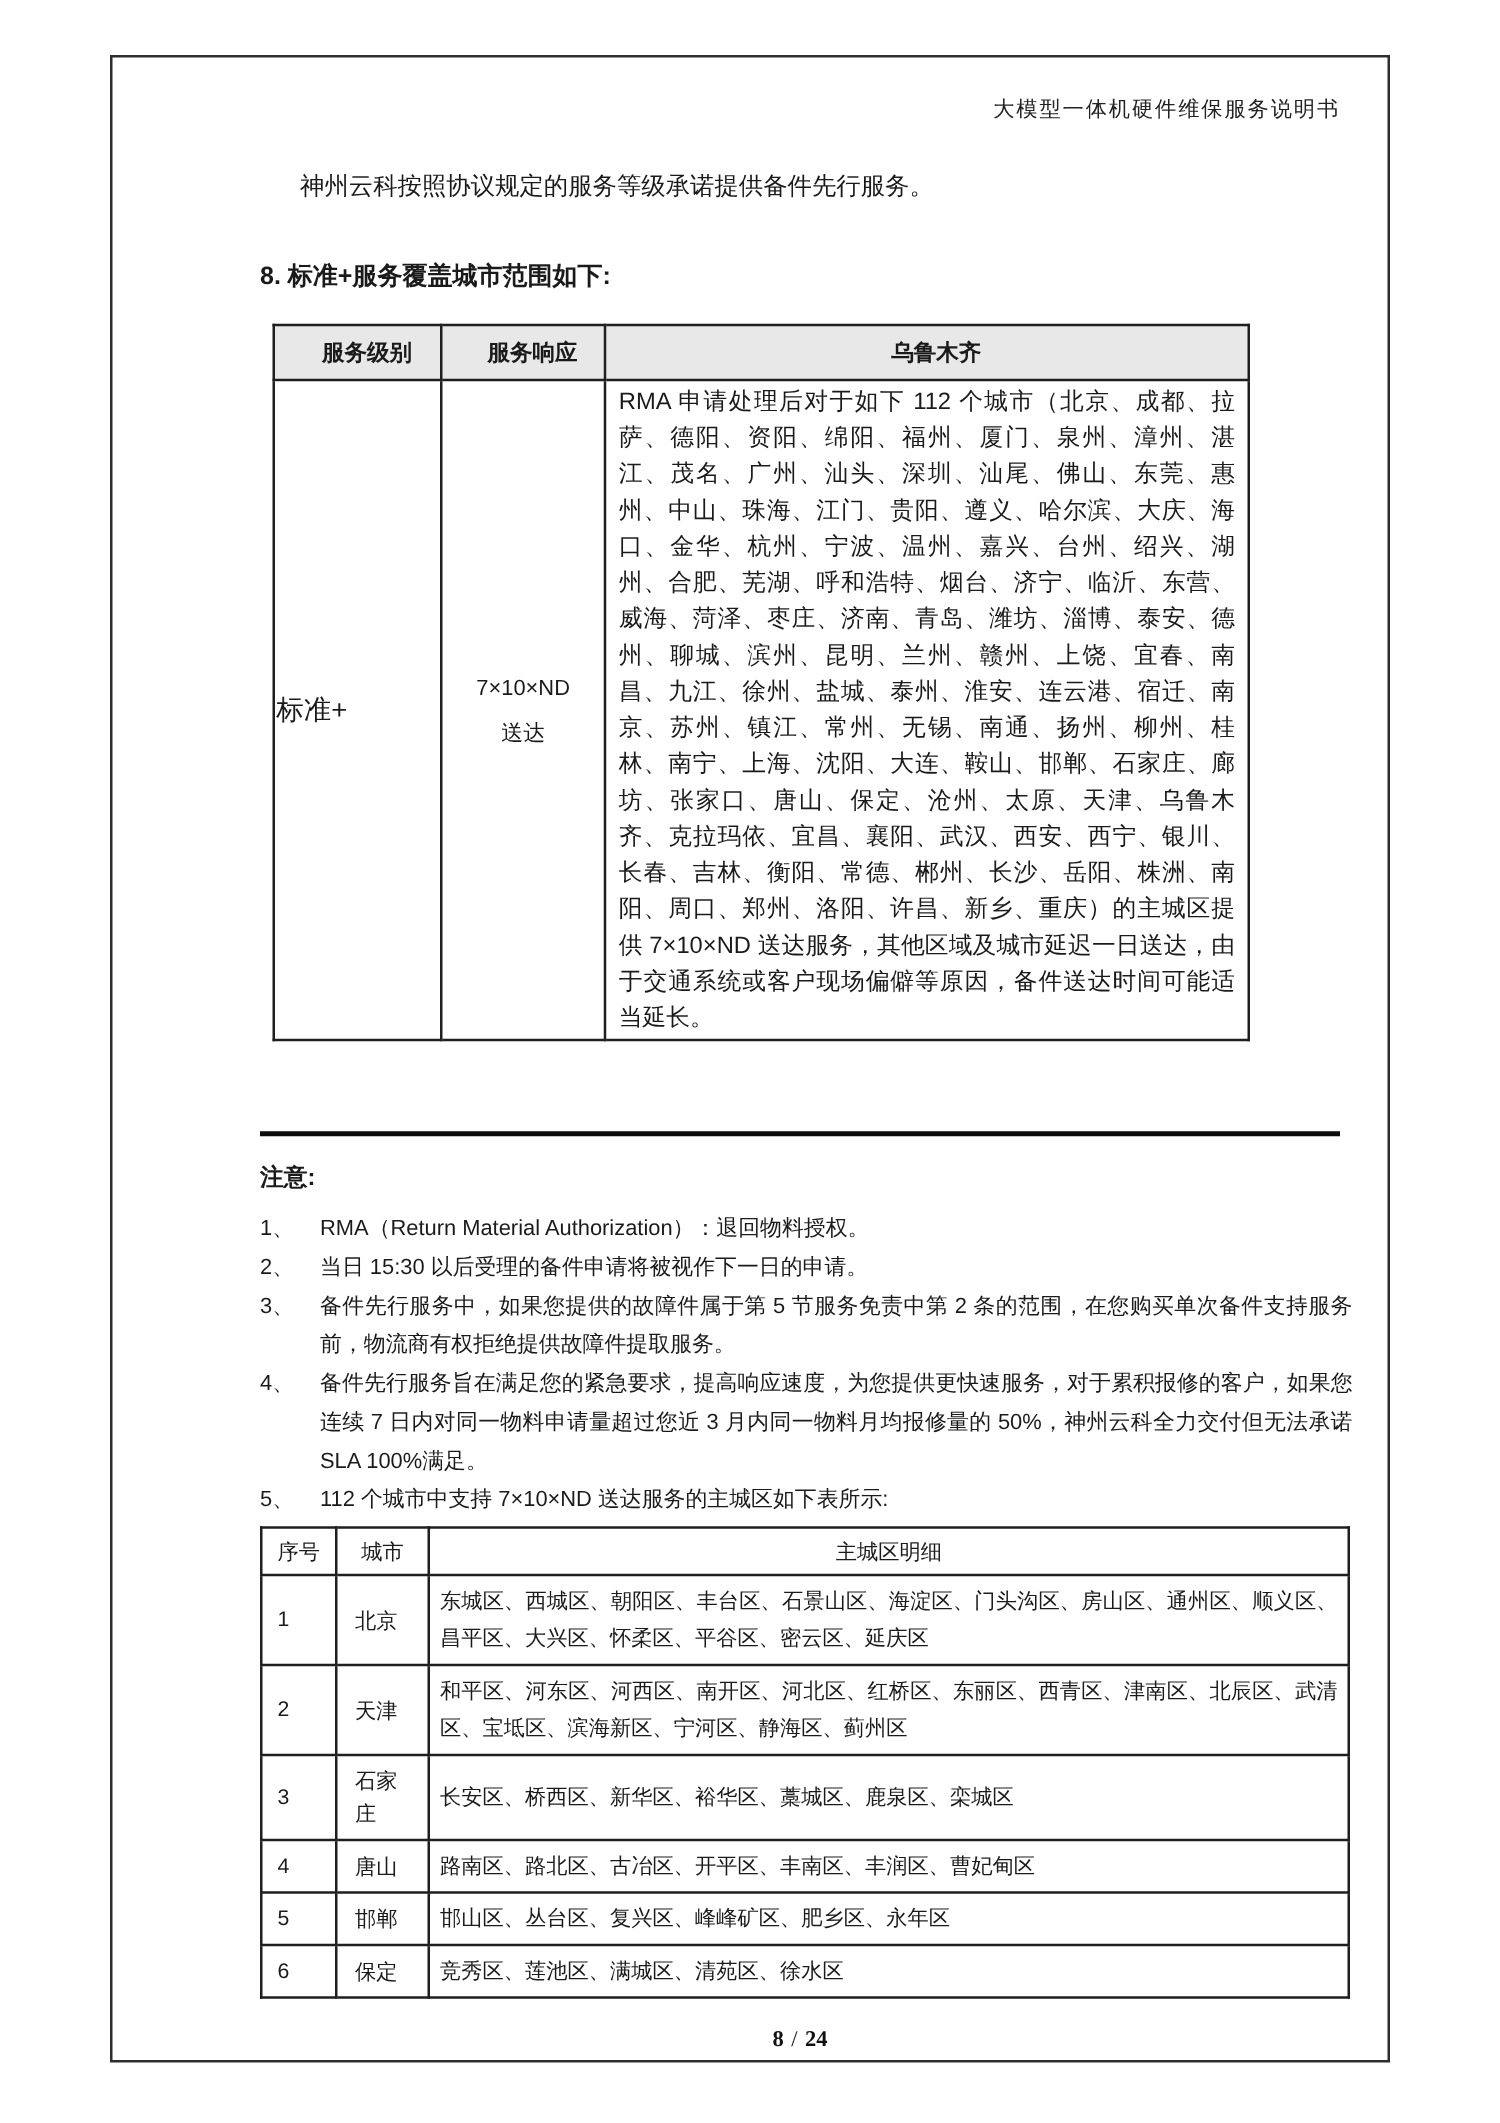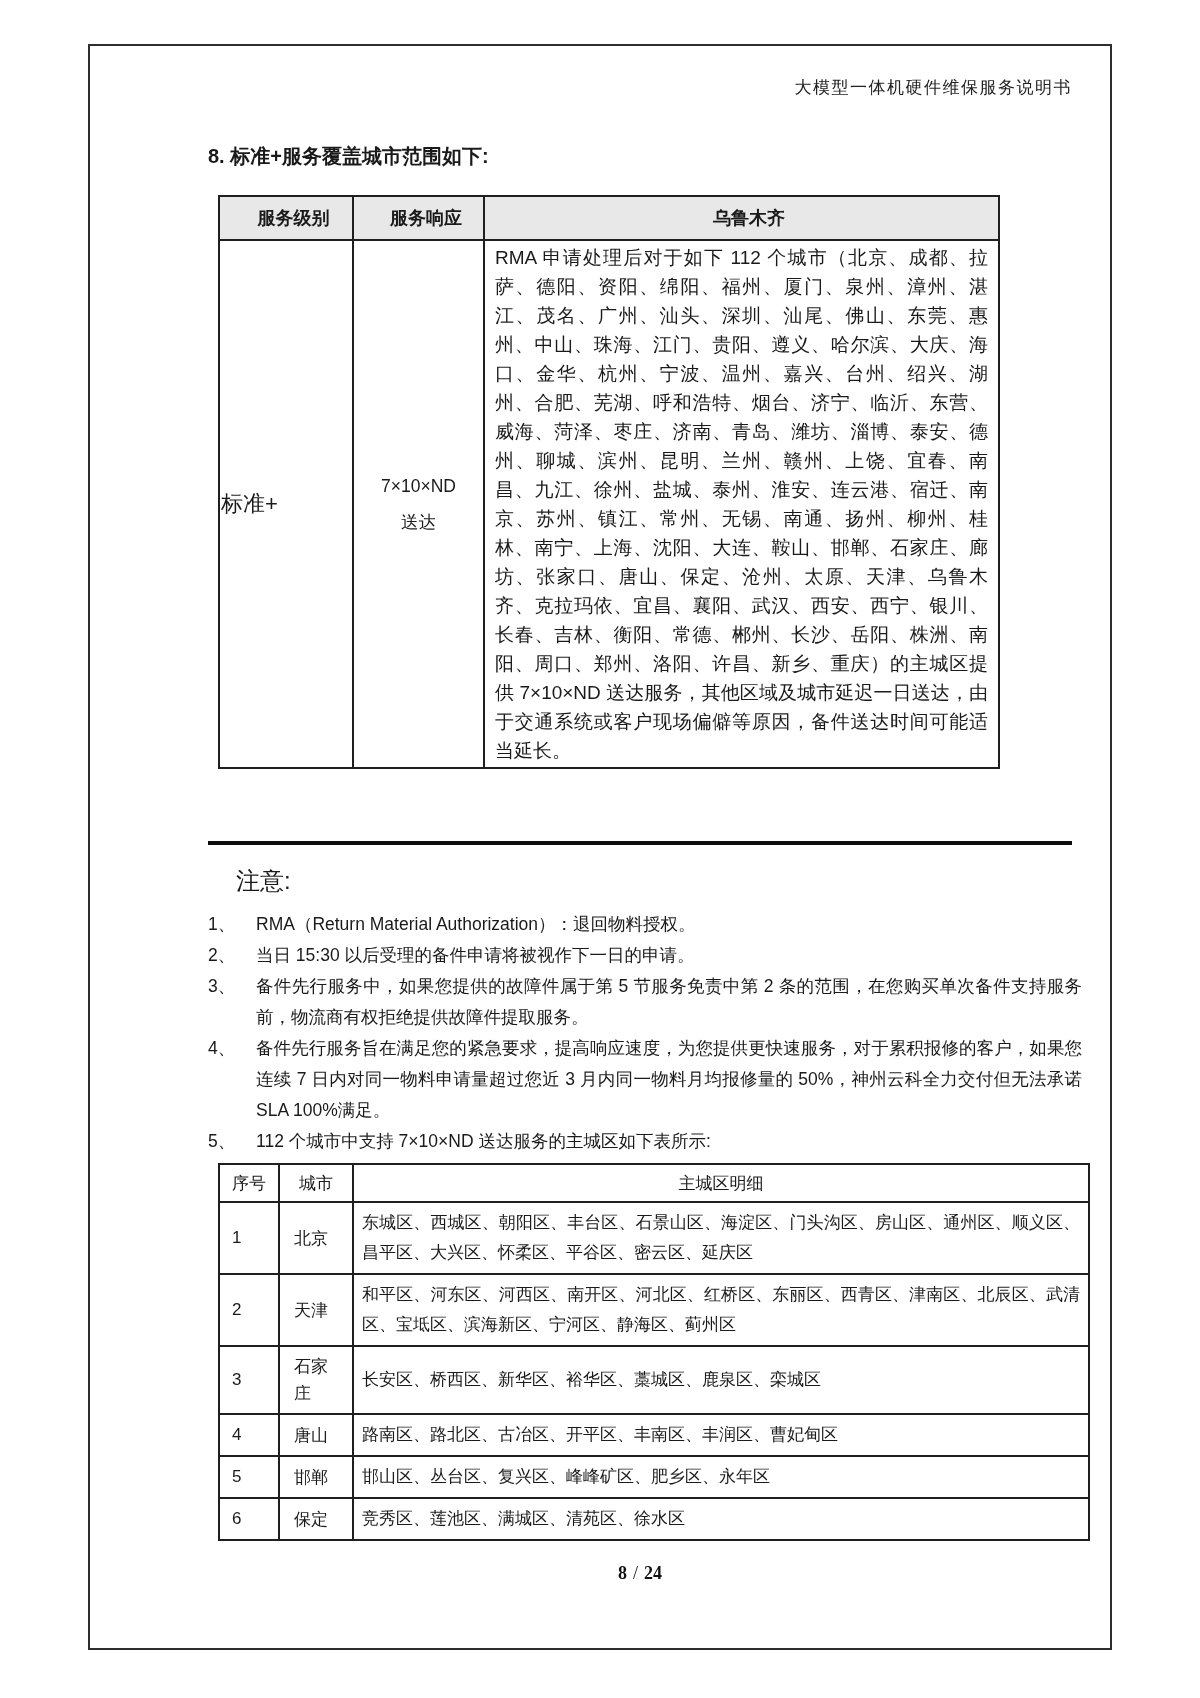--- a/index.html
+++ b/index.html
@@ -88,38 +88,36 @@
     text-align:justify;
     vertical-align:top;
   }
   .thick-rule{
     margin-top:72px;
     width:864px;height:4px;
     background:#0d0d0d;
   }
   .notes-title{
     margin-top:20px;
-    font-size:24px;
-    font-weight:normal;
-    margin-left:28px;
+    font-size:19px;
+    font-weight:bold;
   }
   .notes-list{margin-top:12px;width:874px;}
   .note{
     display:flex;
     font-size:17.5px;
     line-height:31px;
   }
   .note-num{
     width:48px;
     flex-shrink:0;
   }
   .note-text{flex:1;text-align:justify;}
   .dist-table{
     margin-top:6px;
-    margin-left:10px;
     width:872px;
   }
   .dist-table th,.dist-table td{
     border:2px solid #1f1f1f;
     box-sizing:border-box;
     font-size:17px;
   }
   .dist-table th{
     height:38px;
     font-weight:normal;
@@ -160,20 +158,21 @@
 </style>
 </head>
 <body>
 
 <div class="page">
   <div class="content">
 
     <div class="doc-header">大模型一体机硬件维保服务说明书</div>
 
 
+    <div class="para2">神州云科按照协议规定的服务等级承诺提供备件先行服务。</div>
 
     <div class="section-heading">8. 标准+服务覆盖城市范围如下:</div>
 
     <table class="svc-table">
       <colgroup>
         <col class="col-level">
           <col class="col-response">
           <col class="col-cities">
       </colgroup>
       <thead>

